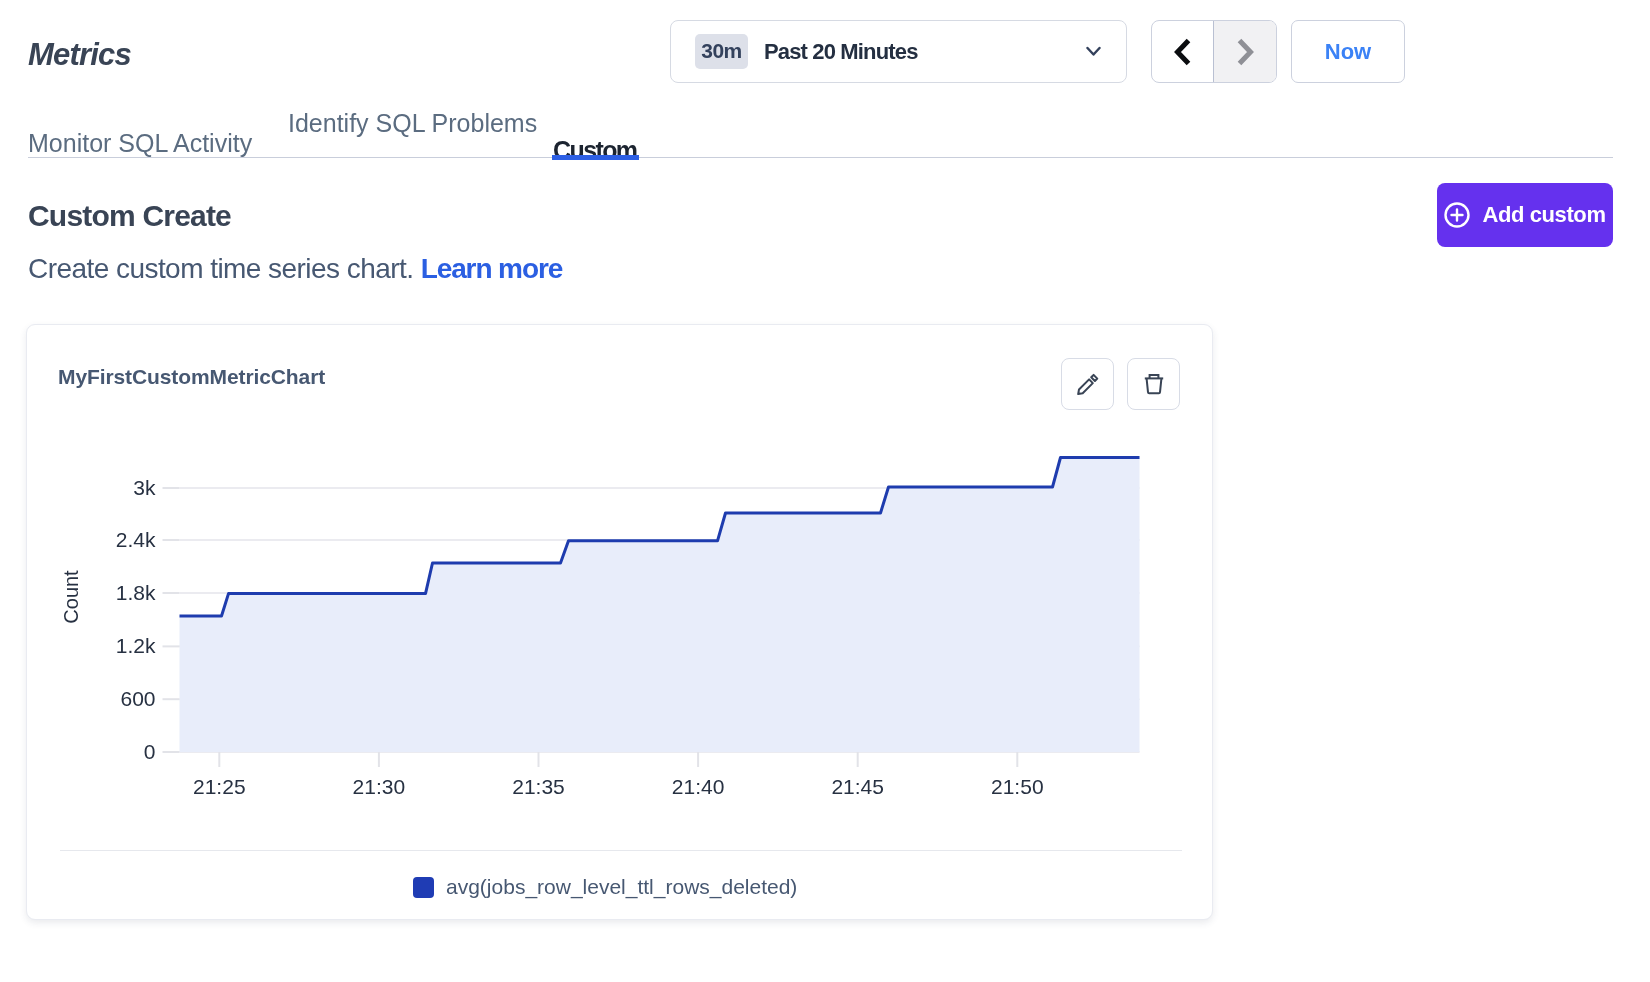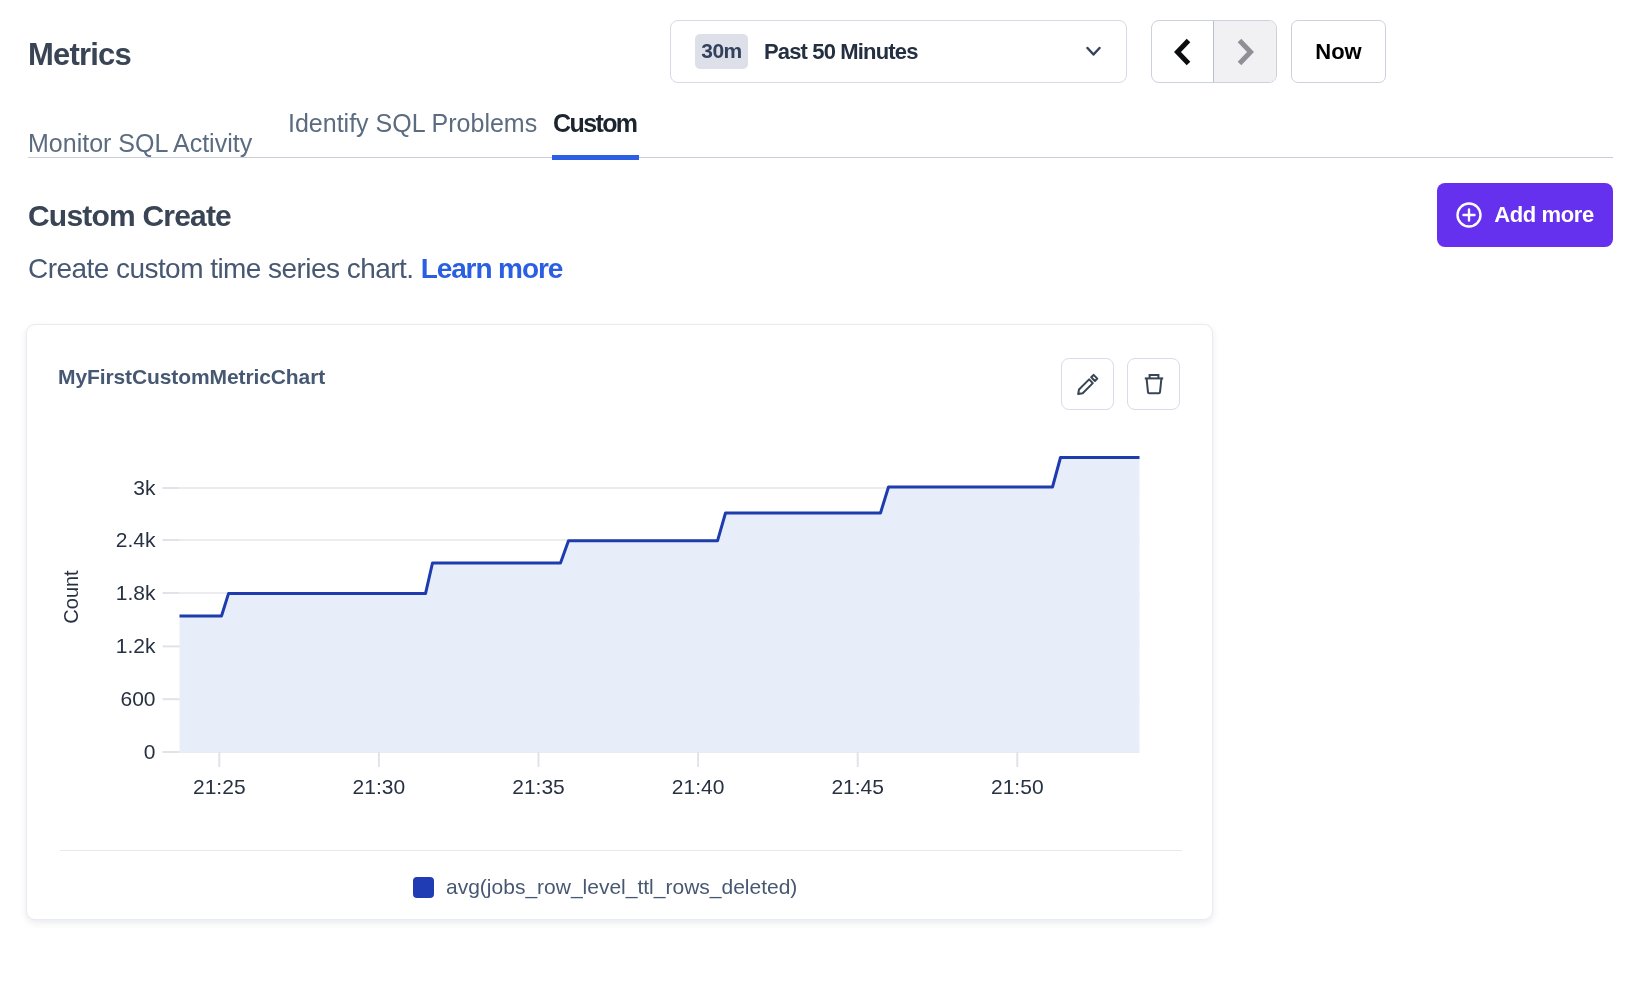--- a/index.html
+++ b/index.html
@@ -1,31 +1,31 @@
 <!DOCTYPE html>
 <html><head>
 <meta charset="utf-8">
 <style>
 * { margin:0; padding:0; box-sizing:border-box; }
 html,body { width:1650px; height:982px; background:#fff; font-family:"Liberation Sans", sans-serif; overflow:hidden; }
 .page { position:relative; width:1650px; height:982px; }
 .abs { position:absolute; }
 
 
-h1.metrics { left:28px; top:39px; font-size:31px; font-weight:700; color:#394455; line-height:1; letter-spacing:-0.8px; }
+h1.metrics { left:28px; top:39px; font-size:31px; font-weight:700; color:#394455; line-height:1; letter-spacing:-0.8px;font-style:italic; }
 
 
 .dropdown { left:670px; top:20px; width:457px; height:63px; background:#fff; border:1px solid #d6dae3; border-radius:8px; }
 .badge30 { left:24px; top:13px; width:53px; height:35px; background:#dde0e9; border-radius:5px; font-size:21px; font-weight:700; color:#33415c; text-align:center; line-height:33px; letter-spacing:-0.5px; }
 .pastlabel { left:93px; top:0; height:61px; line-height:61px; font-size:22px; font-weight:700; color:#242f41; letter-spacing:-0.85px; }
 .ddchev { left:415px; top:25px; }
 .arrowgrp { left:1151px; top:20px; width:126px; height:63px; border:1px solid #ccd1de; border-radius:8px; overflow:hidden; display:flex; background:#fff; }
 .arrowgrp .half { width:62px; height:61px; display:flex; align-items:center; justify-content:center; }
 .arrowgrp .half.right { width:64px; background:#f1f1f3; border-left:1px solid #b9c0d2; }
-.nowbtn { left:1291px; top:20px; width:95px; height:63px; border:1px solid #ccd1de; border-radius:7px; background:#fff; font-size:22px; font-weight:700; color:#000000; text-align:center; line-height:61px; }
+.nowbtn { left:1291px; top:20px; width:114px; height:63px; border:1px solid #ccd1de; border-radius:7px; background:#fff; font-size:22px; font-weight:700; color:#3b82f6; text-align:center; line-height:61px; }
 
 
 .tabs { left:0; top:109px; font-size:25px; color:#5b6c80; letter-spacing:0; }
 .tabs .tab { position:absolute; top:0; white-space:nowrap; }
 .tabs .tab.active { color:#1c2430; font-weight:700; letter-spacing:-1.6px; }
 .tabline { left:28px; top:156.5px; width:1585px; height:1.8px; background:#c9cedb; }
 .tabunder { left:552px; top:155px; width:87px; height:5px; background:#2d5fe4; z-index:2; }
 
 
 h2.custom { left:28px; top:201px; font-size:30px; font-weight:700; color:#394455; line-height:1; letter-spacing:-0.8px; }
@@ -46,21 +46,21 @@
 </style>
 </head>
 <body>
 <div class="page">
   <div class="abs" style="left:0;top:0;">
       <h1 class="metrics abs">Metrics</h1>
     </div>
 
   <div class="dropdown abs">
     <div class="badge30 abs">30m</div>
-    <div class="pastlabel abs">Past 50 Minutes</div>
+    <div class="pastlabel abs">Past 20 Minutes</div>
     <svg class="ddchev abs" width="15" height="11" viewBox="0 0 15 11">
         <path d="M1.5 2 L7.5 8.5 L13.5 2" fill="none" stroke="#33415c" stroke-width="2.4" stroke-linecap="round" stroke-linejoin="round"></path>
       </svg>
   </div>
   <div class="arrowgrp abs">
     <div class="half">
         <svg width="20" height="28" viewBox="0 0 20 28">
           <path d="M15.5 2.5 L4.5 14 L15.5 25.5" fill="none" stroke="#0b0d10" stroke-width="5" stroke-linecap="butt" stroke-linejoin="miter"></path>
         </svg>
       </div>
@@ -68,33 +68,33 @@
         <svg width="20" height="28" viewBox="0 0 20 28">
           <path d="M4.5 2.5 L15.5 14 L4.5 25.5" fill="none" stroke="#8f9096" stroke-width="5" stroke-linecap="butt" stroke-linejoin="miter"></path>
         </svg>
       </div>
   </div>
   <div class="nowbtn abs">Now</div>
 
   <div class="tabs abs">
     <div class="tab" style="left:28px;margin-top:20px;">Monitor SQL Activity</div>
     <div class="tab" style="left:288px;text-align:right;">Identify SQL Problems</div>
-    <div class="tab active" style="left:553px;">Custom</div>
+    <div class="tab active" style="left:553px;margin-top:27px;">Custom</div>
   </div>
   <div class="tabline abs"></div>
   <div class="tabunder abs"></div>
 
   <h2 class="custom abs">Custom Create</h2>
   <div class="subtext abs">Create custom time series chart. <a href="#">Learn more</a></div>
   <div class="addbtn abs">
       <svg width="26" height="26" viewBox="0 0 26 26">
         <circle cx="13" cy="13" r="11.5" fill="none" stroke="#fff" stroke-width="2.4"></circle>
         <path d="M13 7.5 V18.5 M7.5 13 H18.5" stroke="#fff" stroke-width="2.4" stroke-linecap="round"></path>
       </svg>
-      <span>Add more</span>
+      <span>Add custom</span>
     </div>
 
   <div class="card abs">
     <div class="cardtitle abs">MyFirstCustomMetricChart</div>
     <div class="iconbtn edit abs">
       <svg width="25" height="25" viewBox="0 0 25 25">
           <path d="M4 17.5 L14.1 7.4 L17.8 11.1 L7.7 21.2 L3.2 22 Z" fill="none" stroke="#394455" stroke-width="2" stroke-linejoin="round"></path>
           <path d="M16.2 5.3 L18.6 2.9 L22.3 6.6 L19.9 9 Z" fill="none" stroke="#394455" stroke-width="2" stroke-linejoin="round"></path>
         </svg>
     </div>

